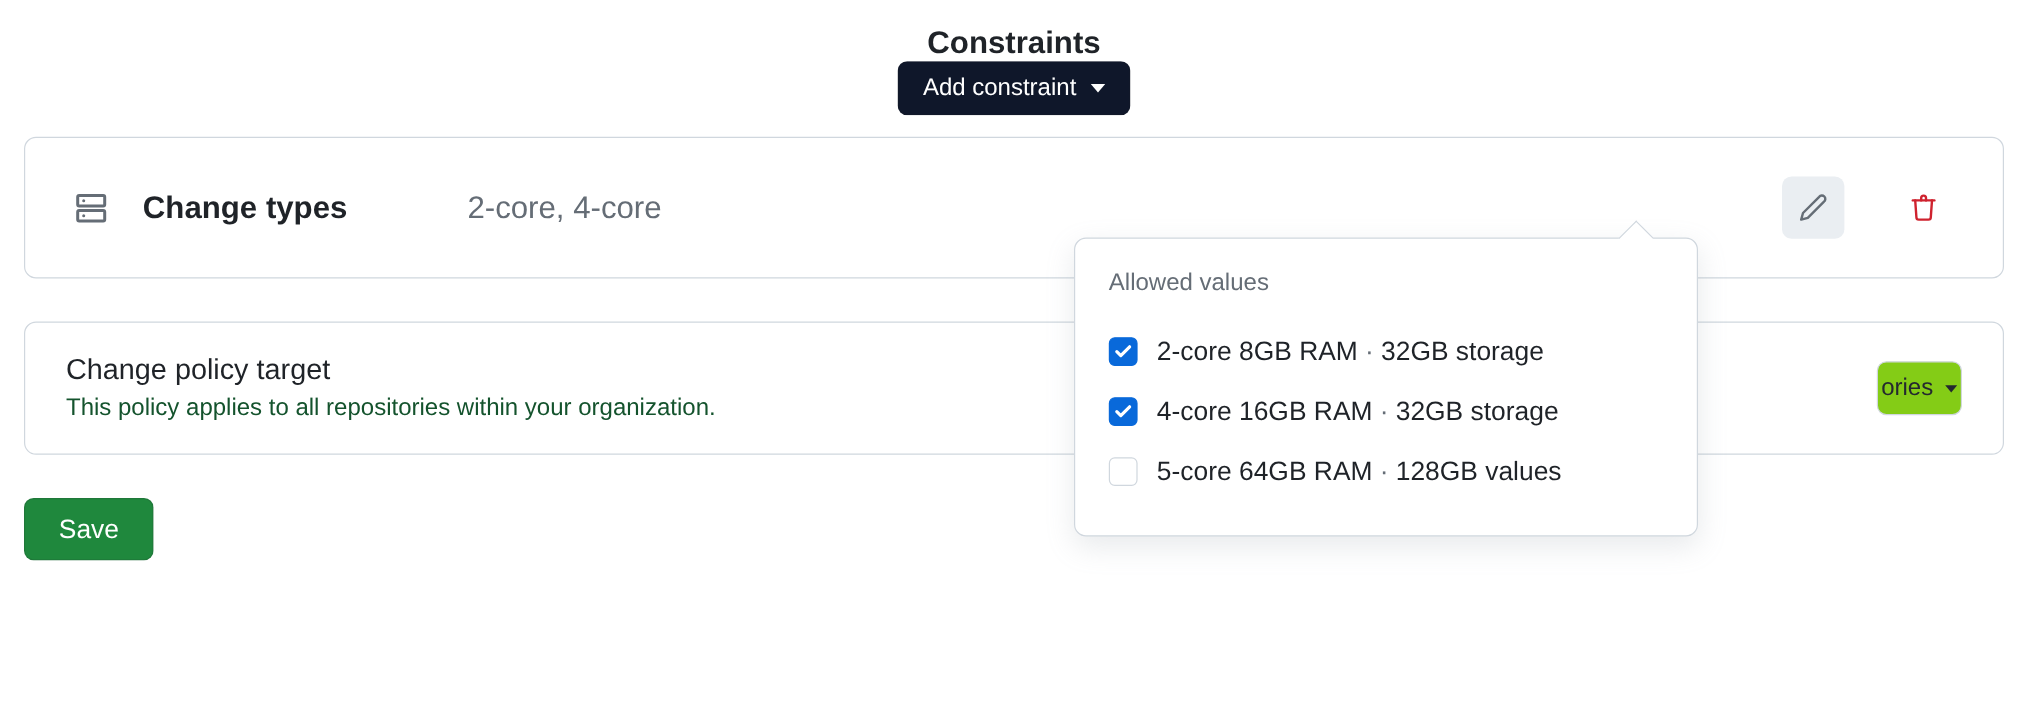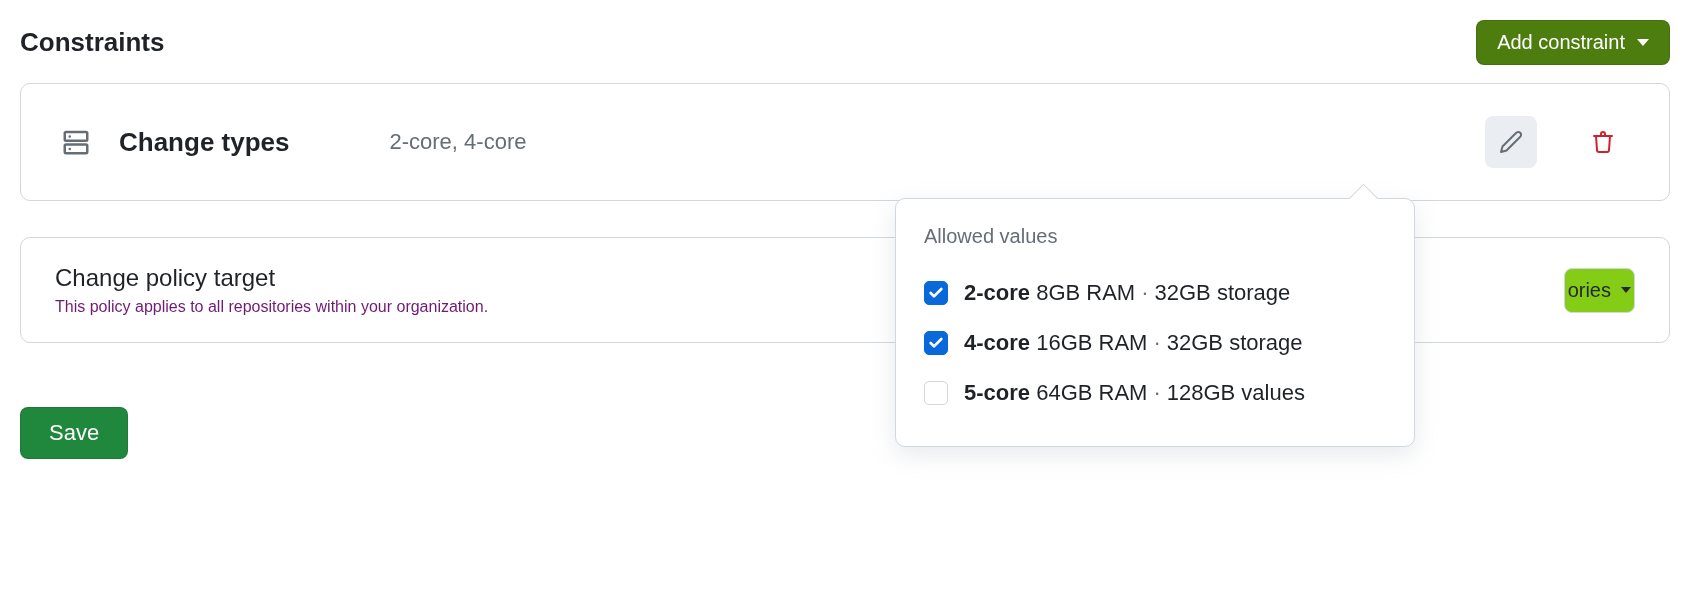--- a/index.html
+++ b/index.html
@@ -10,28 +10,29 @@
     color: #1f2328;
     background: #ffffff;
     font-size: 16px;
     width: 1690px;
   }
   .header-row {
     display: flex;
     justify-content: space-between;
     align-items: center;
     margin-bottom: 18px;
+    flex-direction: column;
   }
   .section-title {
     font-size: 26px;
     font-weight: 600;
     color: #1f2328;
   }
   .btn-green {
-    background: #4d7c0f;
+    background: #0f172a;
     color: #ffffff;
     border: 1px solid rgba(31,35,40,0.15);
     border-radius: 8px;
     padding: 10px 20px;
     font-size: 20px;
     font-weight: 500;
     display: inline-flex;
     align-items: center;
     gap: 12px;
     cursor: pointer;
@@ -57,21 +58,21 @@
     color: #656d76;
     display: flex;
     align-items: center;
   }
   .constraint-name {
     font-size: 26px;
     font-weight: 600;
     margin-right: 100px;
   }
   .constraint-summary {
-    font-size: 22px;
+    font-size: 26px;
     color: #656d76;
     flex: 1;
   }
   .icon-btn {
     width: 52px;
     height: 52px;
     border-radius: 8px;
     display: flex;
     align-items: center;
     justify-content: center;
@@ -83,22 +84,22 @@
     background: #eaeef2;
   }
   .icon-btn.trash { margin-left: 40px; }
   .policy-left { flex: 1; }
   .policy-title {
     font-size: 24px;
     font-weight: 400;
     margin-bottom: 6px;
   }
   .policy-desc {
-    font-size: 16px;
-    color: #701a75;
+    font-size: 20px;
+    color: #14532d;
   }
   .select-btn {
     background: #84cc16;
     border: 1px solid #d0d7de;
     border-radius: 8px;
     padding: 10px 3px;
     font-size: 20px;
     color: #24292f;
     display: inline-flex;
     align-items: center;
@@ -113,21 +114,20 @@
   }
   .save-btn {
     background: #1f883d;
     color: #ffffff;
     border: 1px solid rgba(31,35,40,0.15);
     border-radius: 8px;
     padding: 12px 28px;
     font-size: 22px;
     font-weight: 500;
     cursor: pointer;
-    margin-top: 28px;
   }
   
   .popover {
     position: absolute;
     top: 198px;
     left: 895px;
     width: 520px;
     background: #ffffff;
     border: 1px solid #d0d7de;
     border-radius: 10px;
@@ -172,21 +172,21 @@
   }
   .cb.checked {
     background: #0969da;
     border-color: #0969da;
   }
   .opt-label {
     font-size: 22px;
     color: #1f2328;
     white-space: nowrap;
   }
-  .opt-label .cores { font-weight: 700; }
+  .opt-label .cores { font-weight: 400; }
   .opt-label .dot { margin: 0 6px; color: #656d76; }
   .opt-label .spec { font-weight: 400; }
 </style>
 </head>
 <body>
 
 
 
 <div class="header-row">
   <div class="section-title">Constraints</div>

